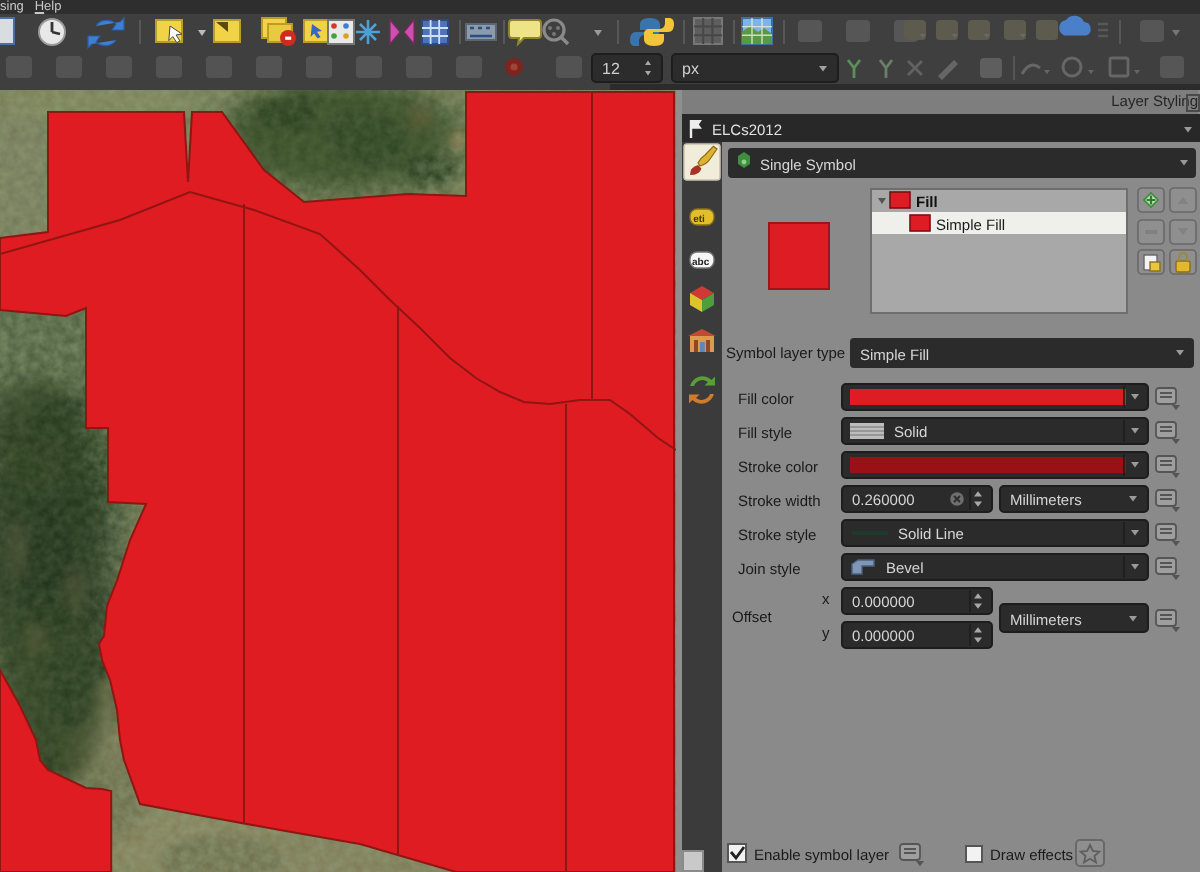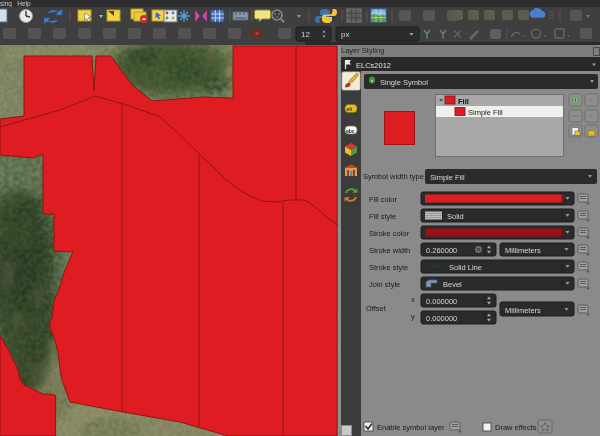--- a/index.html
+++ b/index.html
@@ -212,21 +212,21 @@
       <path d="M199,108 L199,382"></path>
       <path d="M283,157 L283,391"></path>
       <path d="M296,1 L296,155"></path>
     </g>
   </svg>
 
   <div class="abs" style="left:338px;top:45px;width:3px;height:391px;background:#8f8f8f;"></div>
 
   <div class="abs" style="left:341px;top:45px;width:259px;height:391px;background:#8a8a8a;"></div>
 
-  <div class="abs" style="left:341px;top:45px;width:258px;height:12px;background:#7e7e7e;color:#262626;font-size:7.5px;text-align:left;line-height:12px;">Layer Styling</div>
+  <div class="abs" style="left:341px;top:45px;width:258px;height:12px;background:#7e7e7e;color:#262626;font-size:7.5px;text-align:right;line-height:12px;">Layer Styling</div>
   <div class="abs" style="left:593px;top:47px;width:5px;height:7px;border:1px solid #4a4a4a;"></div>
 
   <div class="abs" style="left:341px;top:57px;width:259px;height:14px;background:#282828;"></div>
   <svg class="abs" style="left:341px;top:57px;" width="259" height="14">
     <path d="M4.5,3 l0,9" stroke="#ececec" stroke-width="1.2" fill="none"></path>
       <path d="M5,3 l5,0 l-1.6,2.2 l1.6,2.2 l-5,0 z" fill="#ececec"></path>
     <text x="15" y="10.5" font-size="7.5" fill="#e2e2e2" font-family="Liberation Sans">ELCs2012</text>
     <path d="M251,6.5 l4,0 l-2,2.8 z" fill="#999"></path>
   </svg>
 
@@ -291,21 +291,21 @@
     <path d="M7.5,4.8 v4.4 M5.3,7 h4.4" stroke="#2f7d2f" stroke-width="1.1"></path>
     <path d="M23.5,5.5 l2.8,3.5 l-5.6,0 z" fill="#838383"></path>
     <rect x="4.5" y="22" width="6" height="2" fill="#808080"></rect>
     <path d="M23.5,24.5 l2.8,-3.5 l-5.6,0 z" fill="#838383"></path>
     <rect x="4" y="34.5" width="6.5" height="7.5" fill="#f4f4f4" stroke="#666" stroke-width="0.7"></rect>
     <rect x="7" y="38" width="5" height="4.5" fill="#e8c63e" stroke="#8a7018" stroke-width="0.7"></rect>
     <rect x="20" y="37.5" width="7" height="5.5" rx="1" fill="#e2b82e" stroke="#8a7018" stroke-width="0.7"></rect>
     <path d="M21.5,37.5 v-2 a2,2 0 0 1 4,0 v2" fill="none" stroke="#9a8a40" stroke-width="1.1"></path>
   </svg>
 
-  <div class="abs" style="left:363px;top:172px;color:#1a1a1a;font-size:7.5px;">Symbol width type</div>
+  <div class="abs" style="left:363px;top:172px;color:#1a1a1a;font-size:7.5px;">Symbol layer type</div>
   <div class="abs" style="left:425px;top:169px;width:172px;height:15px;background:#2b2b2b;border-radius:2px;"></div>
   <svg class="abs" style="left:425px;top:169px;" width="172" height="15">
     <text x="5" y="11" font-size="7.5" fill="#d6d6d6" font-family="Liberation Sans">Simple Fill</text>
     <path d="M163,6 l4,0 l-2,2.8 z" fill="#9a9a9a"></path>
   </svg>
 
   <svg class="abs" style="left:361px;top:185px;" width="239" height="251" viewBox="0 0 239 251">
     <g font-family="Liberation Sans" font-size="7.5" fill="#1a1a1a">
       <text x="8" y="17">Fill color</text>
       <text x="8" y="34">Fill style</text>

